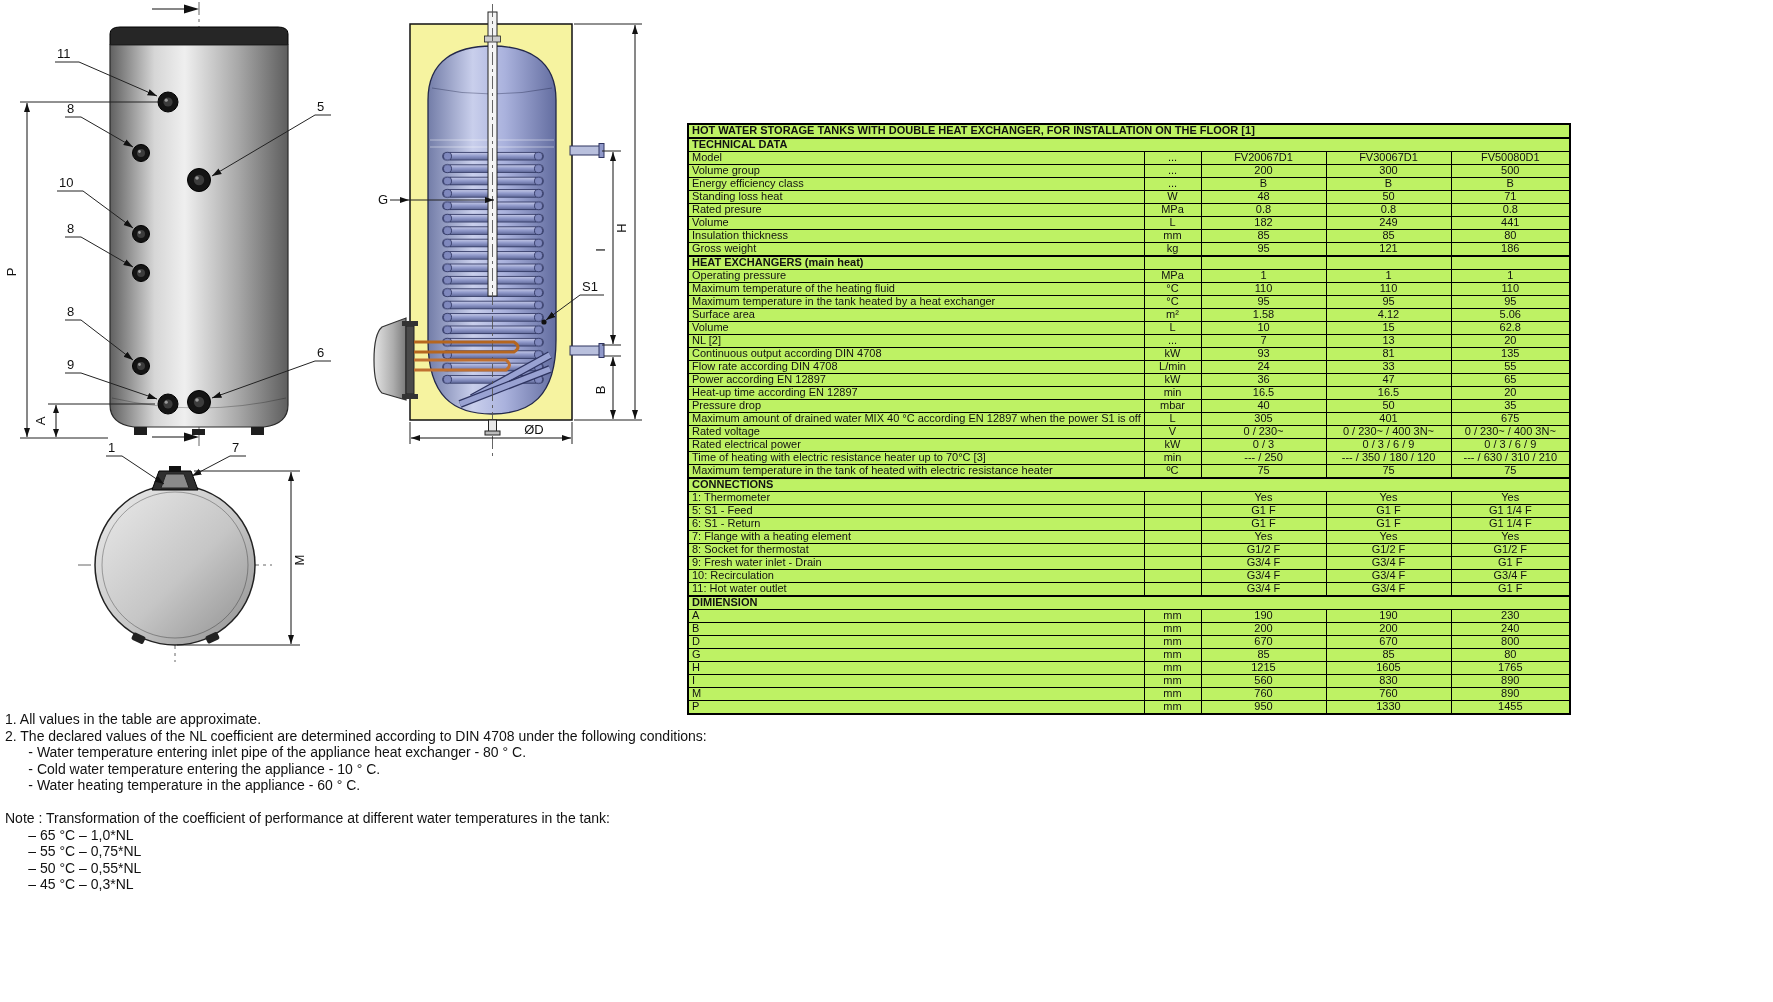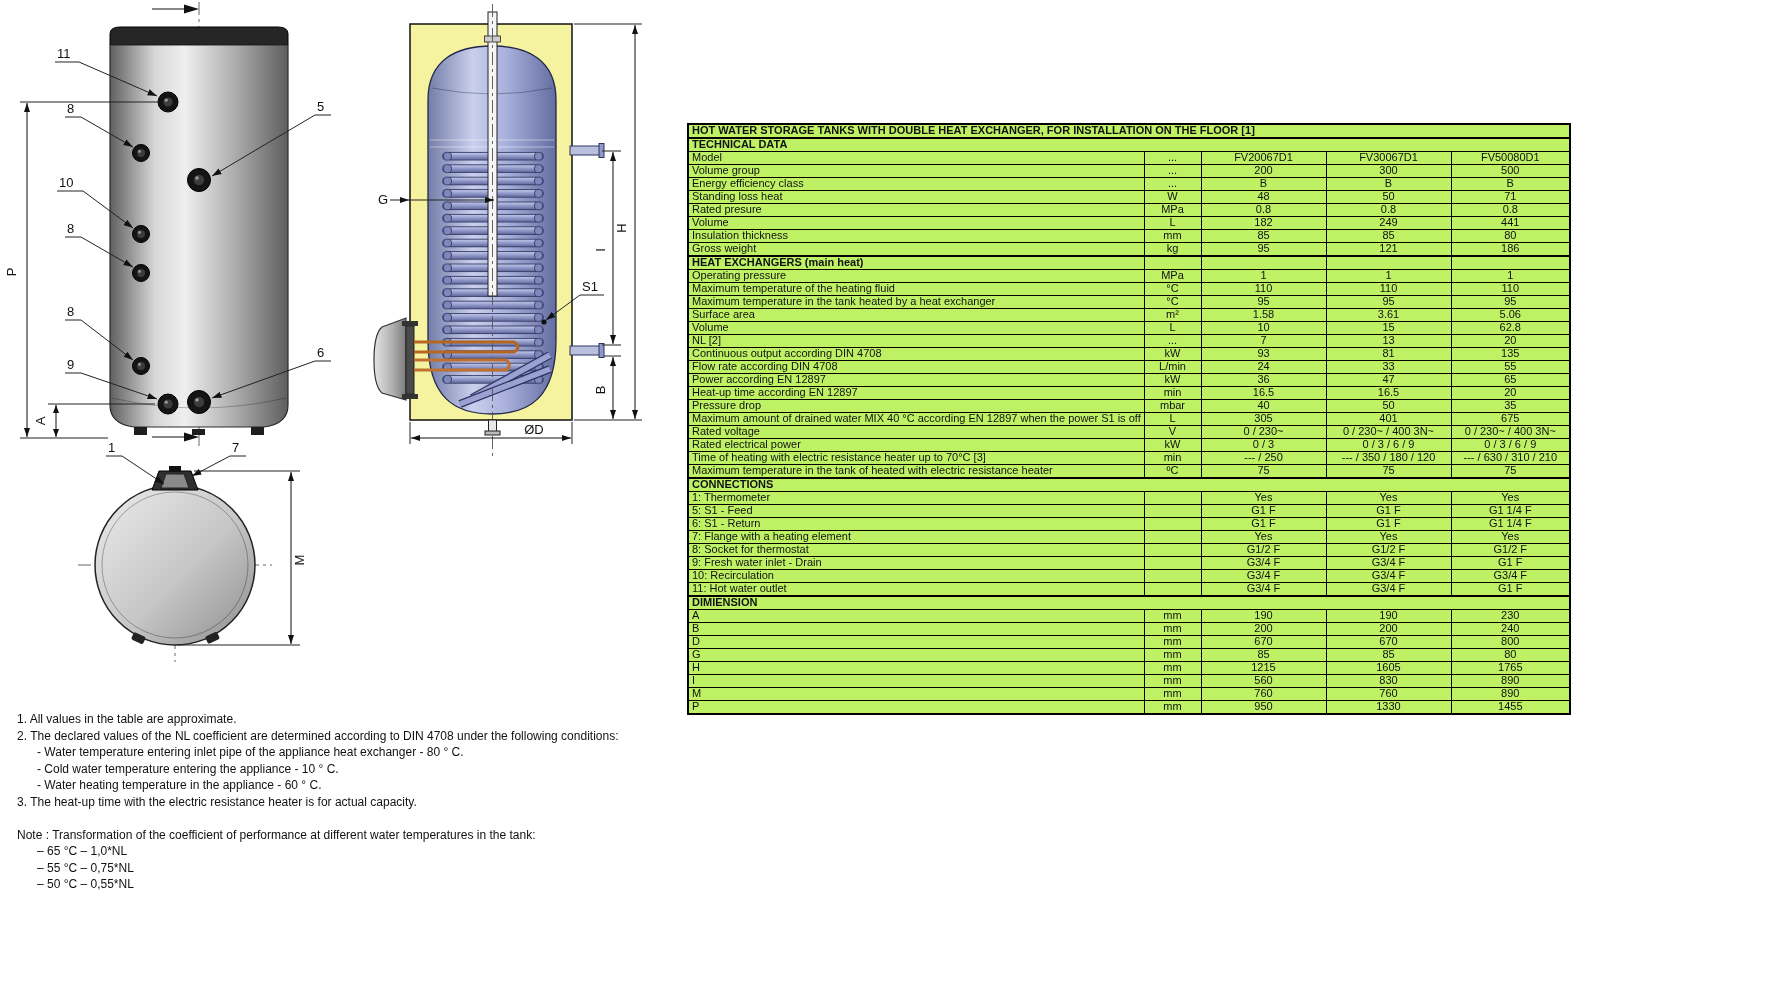--- a/index.html
+++ b/index.html
@@ -12,21 +12,21 @@
   #spec-table{border-collapse:collapse;table-layout:fixed;width:882px;background:#bef264;}
   #spec-table td{
     border:1px solid #000;font-size:11px;height:12px;line-height:11.5px;
     padding:0 3px;overflow:hidden;white-space:nowrap;
   }
   #spec-table td.c{text-align:center;}
   #spec-table td.b{font-weight:bold;}
   #spec-table tr.hrow td{border-top:2px solid #000;border-bottom:1.5px solid #000;}
   #spec-table{border:2px solid #000;}
   
-  .notes{left:17px;top:711px;font-size:12px;line-height:16.5px;}
+  .notes{left:5px;top:711px;font-size:14px;line-height:16.5px;}
   .note-line{white-space:pre;min-height:16.5px;}
   
   svg .cl{stroke:#555;stroke-width:0.9;stroke-dasharray:13 4 3 4;fill:none;}
   svg .thin{stroke:#222;stroke-width:1;fill:none;}
   svg .lbl{font-size:13px;fill:#111;font-family:"Liberation Sans",sans-serif;}
   svg .dim{stroke:#111;stroke-width:1;fill:none;}
 </style>
 </head>
 <body>
 
@@ -430,21 +430,21 @@
         <td>Maximum temperature in the tank heated by a heat exchanger</td>
         <td class="c">°C</td>
         <td class="c">95</td>
         <td class="c">95</td>
         <td class="c">95</td>
       </tr>
       <tr>
         <td>Surface area</td>
         <td class="c">m²</td>
         <td class="c">1.58</td>
-        <td class="c">3.61</td>
+        <td class="c">4.12</td>
         <td class="c">5.06</td>
       </tr>
       <tr>
         <td>Volume</td>
         <td class="c">L</td>
         <td class="c">10</td>
         <td class="c">15</td>
         <td class="c">62.8</td>
       </tr>
       <tr>
@@ -644,19 +644,19 @@
       </tr>
     </tbody>
 </table>
 
 <div class="notes abs">
     <div class="note-line">1. All values in the table are approximate.</div>
     <div class="note-line">2. The declared values of the NL coefficient are determined according to DIN 4708 under the following conditions:</div>
     <div class="note-line">      - Water temperature entering inlet pipe of the appliance heat exchanger - 80 ° C.</div>
     <div class="note-line">      - Cold water temperature entering the appliance - 10 ° C.</div>
     <div class="note-line">      - Water heating temperature in the appliance - 60 ° C.</div>
-    <div class="note-line">3. The heat-up time with the electric resistance heater is for actual capacity.</div>
     <div class="note-line"></div>
     <div class="note-line">Note : Transformation of the coefficient of performance at different water temperatures in the tank:</div>
     <div class="note-line">      – 65 °C – 1,0*NL</div>
     <div class="note-line">      – 55 °C – 0,75*NL</div>
     <div class="note-line">      – 50 °C – 0,55*NL</div>
+    <div class="note-line">      – 45 °C – 0,3*NL</div>
   </div>
 
 </body></html>

